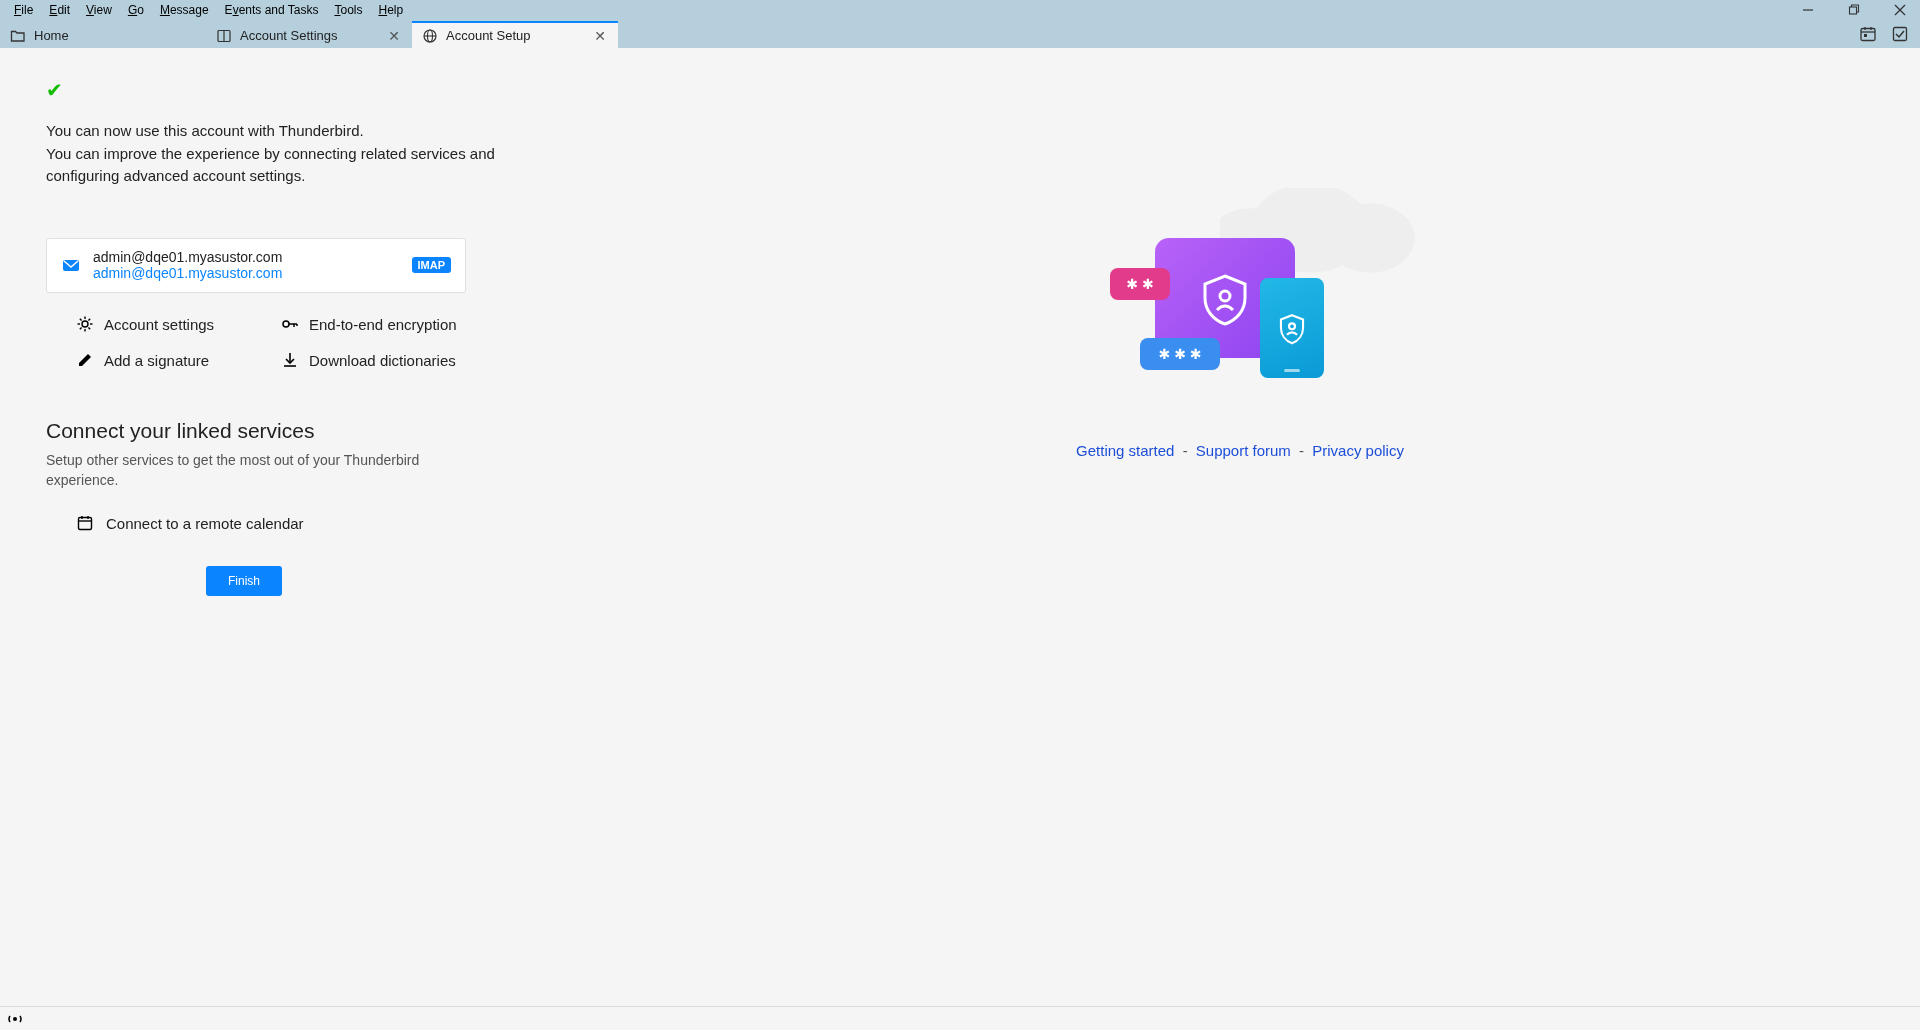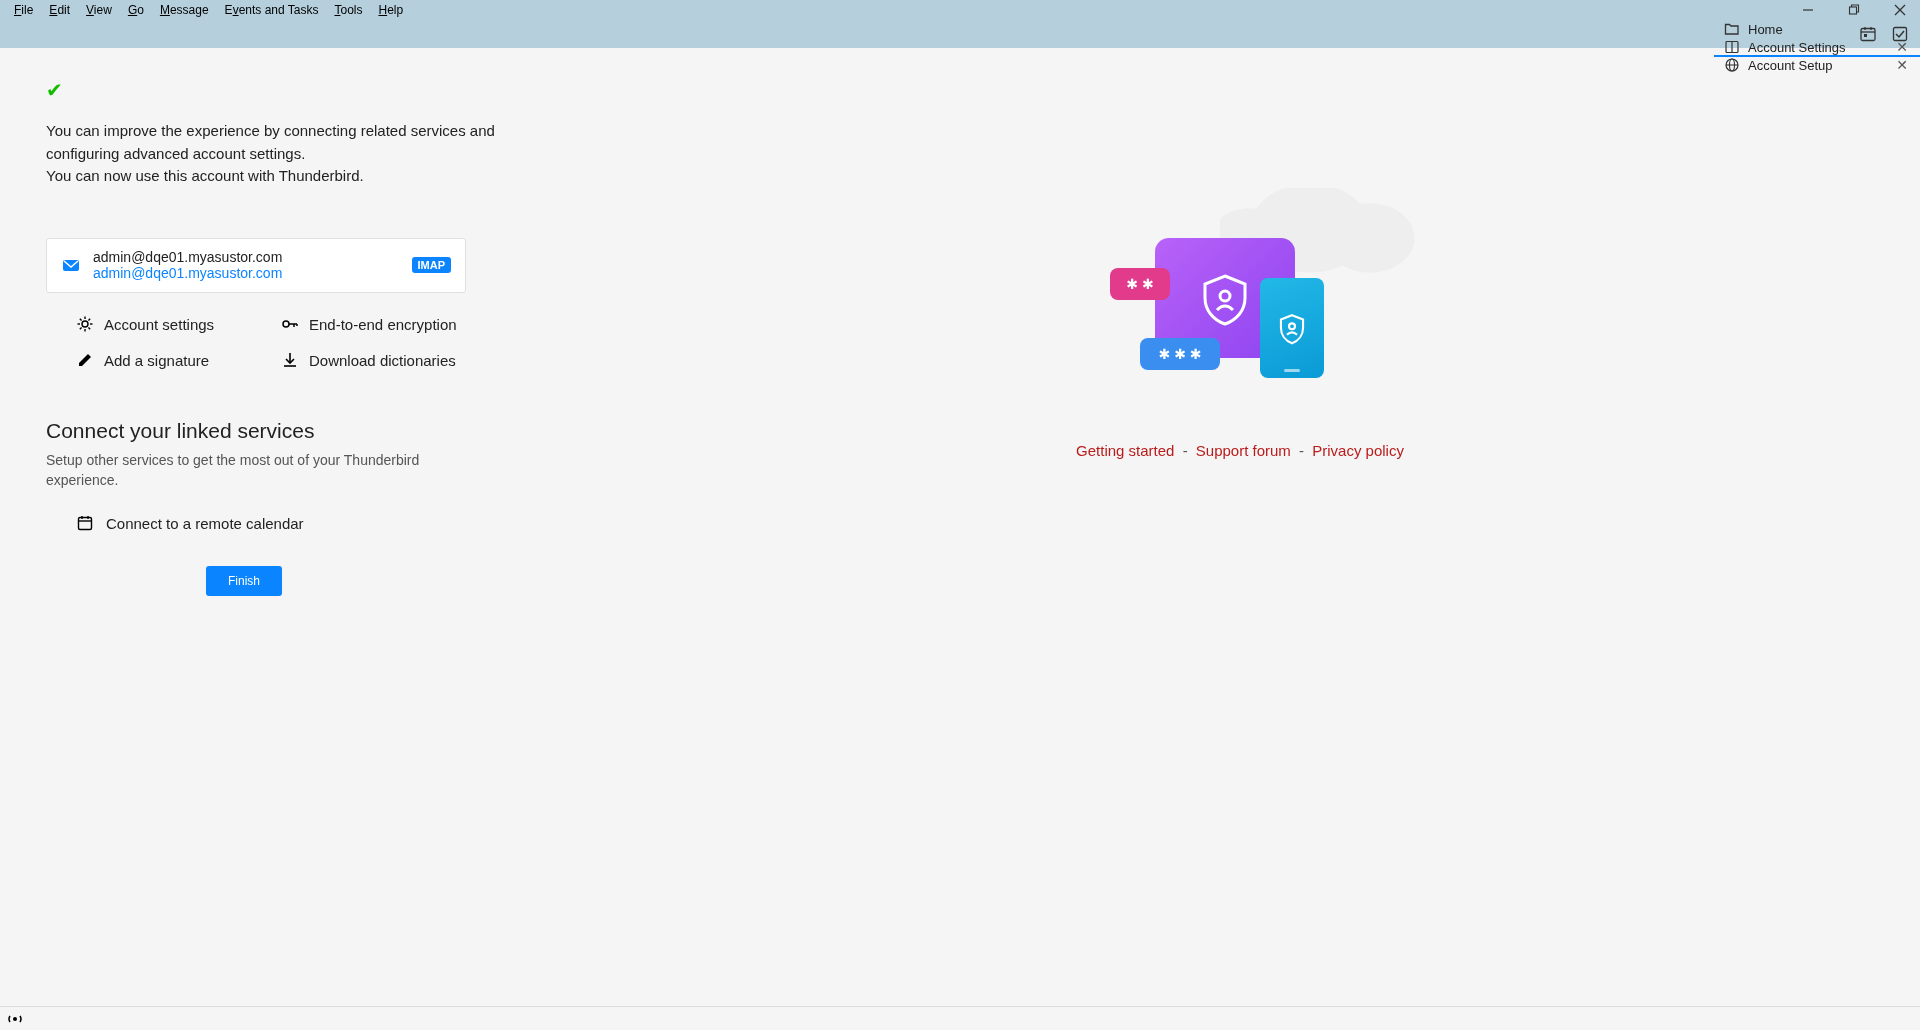--- a/index.html
+++ b/index.html
@@ -8,21 +8,21 @@
     
     .menubar { height: 19px; background: #b5cfdc; display: flex; align-items: center; padding: 0 6px; font-size: 12px; }
     .menubar-item { padding: 2px 8px; cursor: pointer; }
     .menubar-item .underline { text-decoration: underline; }
     
     
     .titlebar-controls { position: absolute; top: 0; right: 6px; display: flex; align-items: center; height: 19px; gap: 18px; z-index: 10; }
     .titlebar-controls .wc { width: 28px; height: 19px; display: flex; align-items: center; justify-content: center; cursor: pointer; }
 
     
-    .tabbar { height: 29px; background: #b5cfdc; display: flex; align-items: flex-end; padding-left: 20px; position: relative; flex-direction: column; }
+    .tabbar { height: 29px; background: #b5cfdc; display: flex; align-items: flex-end; padding-left: 0; position: relative; }
     .tab { height: 27px; min-width: 206px; display: flex; align-items: center; padding: 0 10px; font-size: 13px; gap: 8px; cursor: pointer; border-top: 2px solid transparent; position: relative; }
     .tab.active { background: #f5f5f5; border-top: 2px solid #0a84ff; }
     .tab .tab-icon { width: 16px; height: 16px; display: flex; align-items: center; justify-content: center; }
     .tab .tab-label { flex: 1; color: #222; }
     .tab .tab-close { width: 16px; height: 16px; display: flex; align-items: center; justify-content: center; font-size: 14px; color: #555; cursor: pointer; }
     .toolbar-icons { position: absolute; right: 10px; top: 2px; display: flex; gap: 12px; align-items: center; height: 25px; }
     .toolbar-icons .ti { width: 20px; height: 20px; display: flex; align-items: center; justify-content: center; cursor: pointer; }
 
     
     .content { flex: 1; background: #f5f5f5; padding: 30px 46px; display: flex; overflow: auto; }
@@ -62,21 +62,21 @@
     .card-back { position: absolute; left: 65px; top: 30px; width: 140px; height: 120px; border-radius: 14px; background: linear-gradient(135deg, #b862f8, #8e44f0); display: flex; align-items: center; justify-content: center; }
     .card-back svg { width: 60px; height: 60px; }
     .pink-chip { position: absolute; left: 20px; top: 60px; width: 60px; height: 32px; background: #e23b8b; border-radius: 8px; color: #fff; display: flex; align-items: center; justify-content: center; gap: 4px; font-size: 14px;}
     .blue-chip { position: absolute; left: 50px; top: 130px; width: 80px; height: 32px; background: #3a8ef0; border-radius: 8px; color: #fff; display: flex; align-items: center; justify-content: center; gap: 4px; font-size: 14px;}
     .phone { position: absolute; left: 170px; top: 70px; width: 64px; height: 100px; background: linear-gradient(160deg, #22b8e6, #0a9ad6); border-radius: 8px; display: flex; flex-direction: column; align-items: center; justify-content: center; }
     .phone svg { width: 34px; height: 34px; }
     .phone .home-bar { position: absolute; bottom: 6px; width: 16px; height: 3px; background: rgba(255,255,255,.6); border-radius: 2px;}
 
     .hint-text { font-size: 15px; color: #666; margin-bottom: 10px; }
     .links-row { font-size: 15px; }
-    .links-row a { color: #b91c1c; text-decoration: none; cursor: pointer; }
+    .links-row a { color: #1d4ed8; text-decoration: none; cursor: pointer; }
     .links-row .sep { color: #555; margin: 0 4px; }
 
     
     .statusbar { height: 24px; background: #f5f5f5; border-top: 1px solid #ddd; display: flex; align-items: center; padding: 0 6px; }
     .statusbar .sb-icon { width: 18px; height: 18px; display: flex; align-items: center; justify-content: center; color: #222; }
 
     svg { display: block; }
   </style>
 </head>
 <body>
@@ -159,22 +159,22 @@
       </div>
   </div>
 </div>
 
 <div class="content">
   <div class="col-left">
     <div class="page-title-row">
       <span class="check-icon">✔</span>
     </div>
     <div class="intro-text">
+      <div>You can now use this account with Thunderbird.</div>
       <div>You can improve the experience by connecting related services and configuring advanced account settings.</div>
-      <div>You can now use this account with Thunderbird.</div>
     </div>
 
     <div class="account-card">
       <span class="mail-icon">
           <svg width="20" height="20" viewBox="0 0 20 20">
             <rect x="2" y="5" width="16" height="11" rx="2" fill="#0a84ff"></rect>
             <polyline points="3,6 10,12 17,6" fill="none" stroke="#fff" stroke-width="1.5"></polyline>
           </svg>
         </span>
       <div class="lines">

